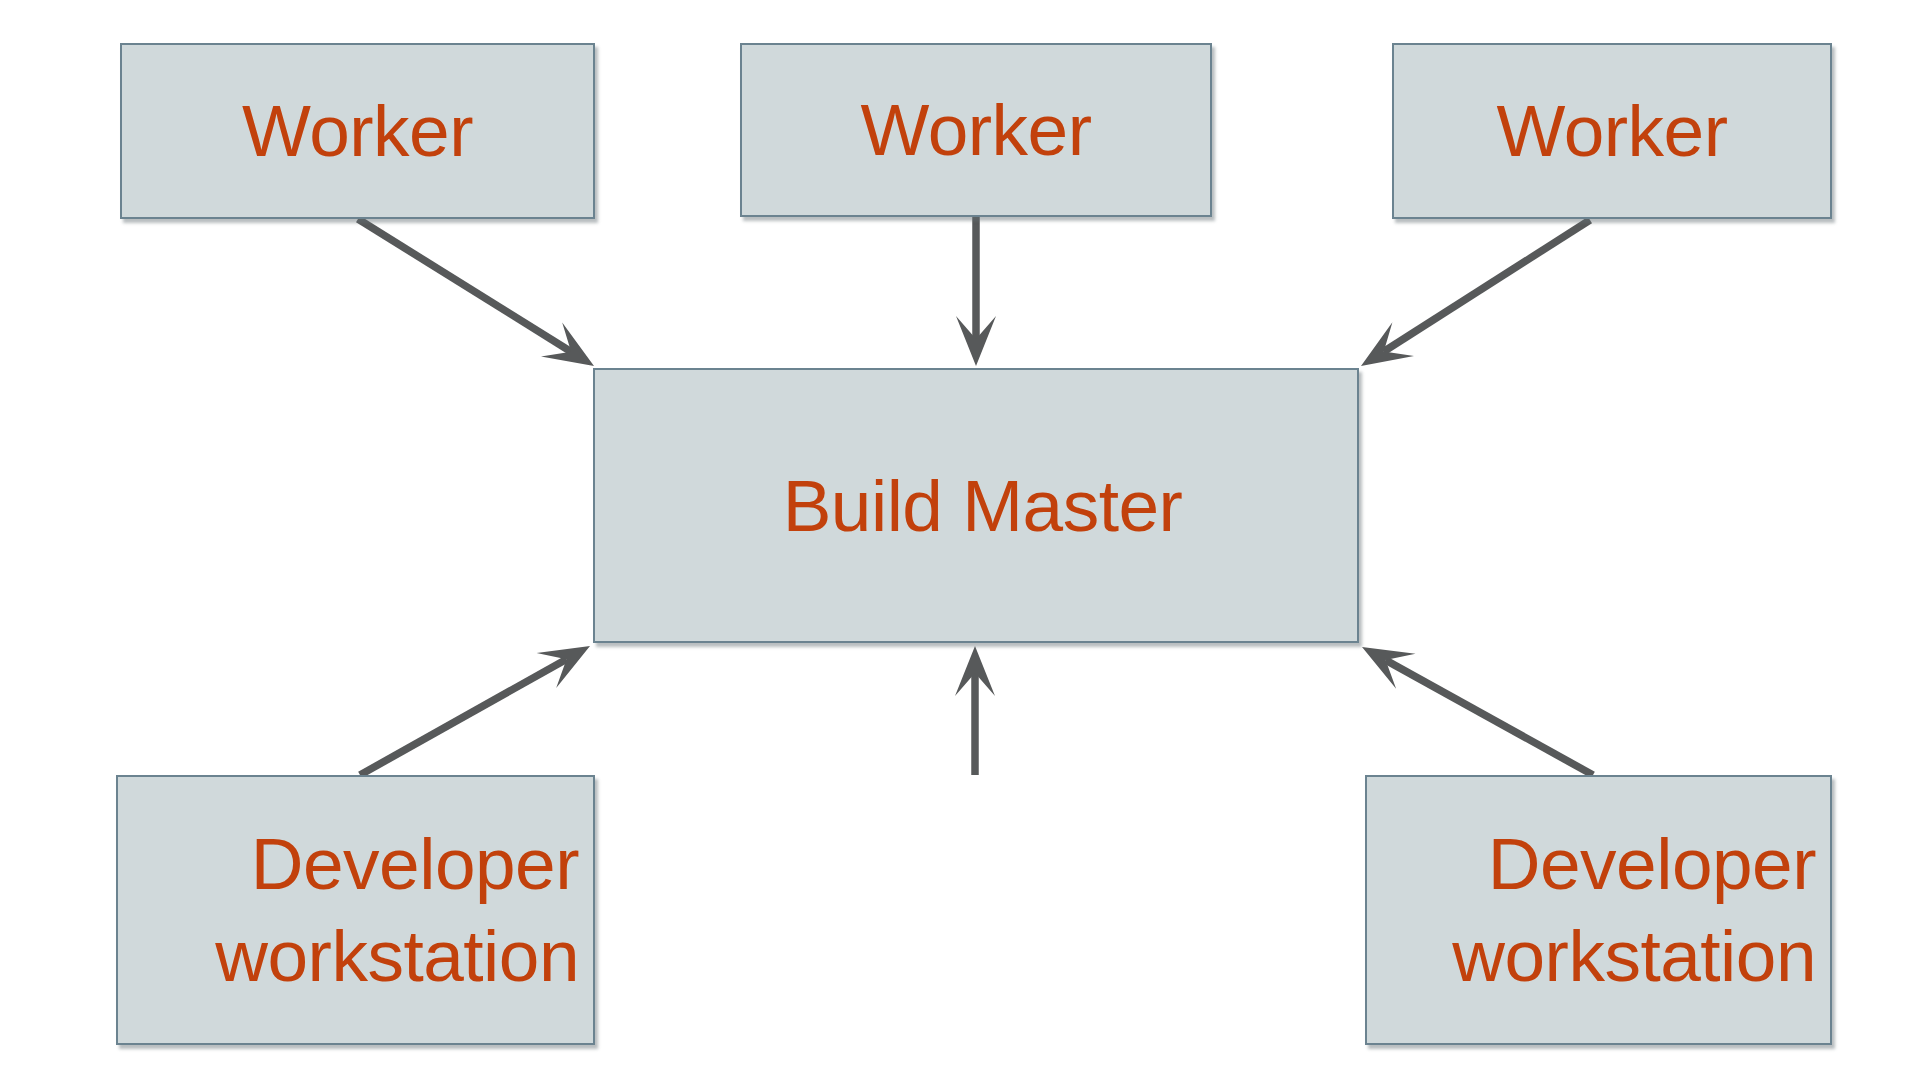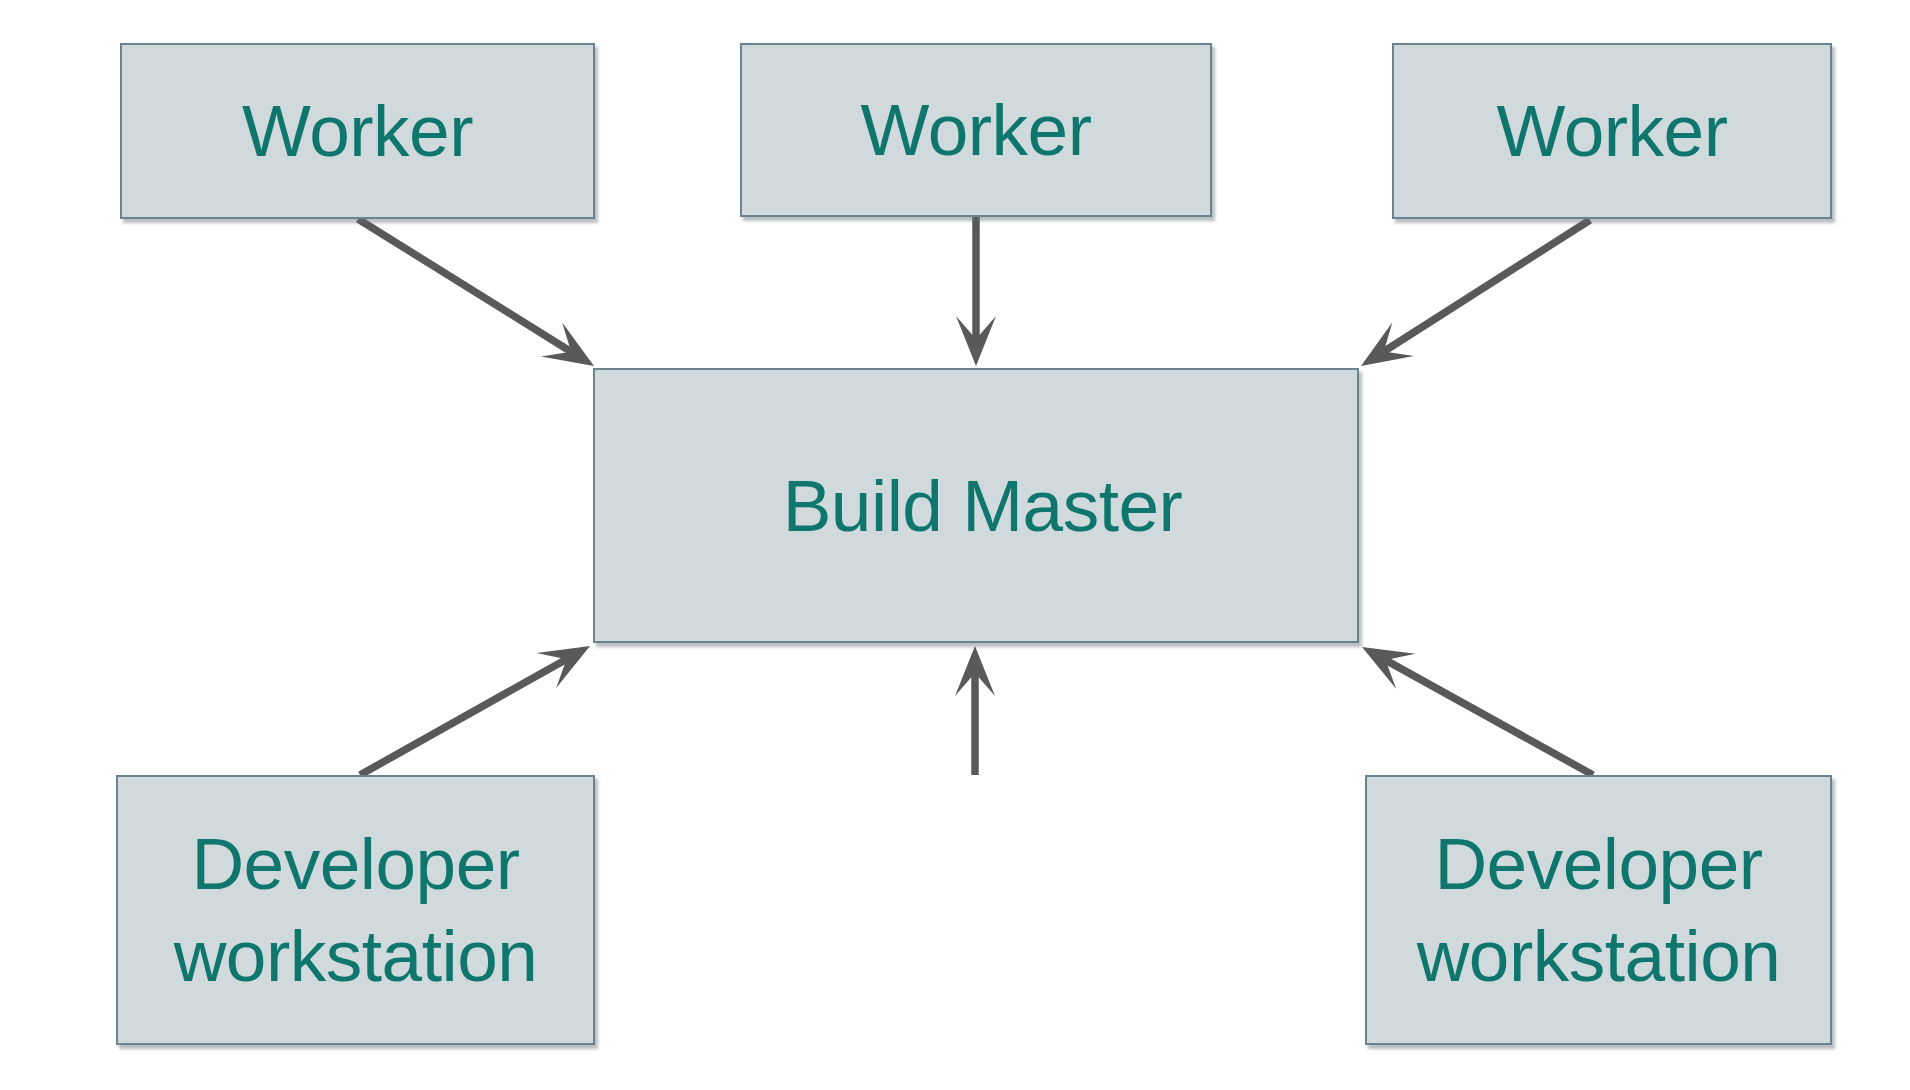--- a/index.html
+++ b/index.html
@@ -33,22 +33,22 @@
   }
   .node {
     position: absolute;
     box-sizing: border-box;
     background: #d0d9db;
     border: 2px solid #6b8390;
     box-shadow: 3px 4px 3px rgba(100, 110, 115, 0.45);
     display: flex;
     align-items: center;
     justify-content: center;
-    text-align: center;
-    color: #0f766e;
+    text-align: right;
+    color: #c2410c;
     font-size: 73px;
     line-height: 1.26;
     letter-spacing: -0.5px;
   }
   .node .label { padding: 0 14px; }
   
   .n-worker-1      { left: 120px;  top: 43px;  width: 475px; height: 176px; }
   .n-worker-2      { left: 740px;  top: 43px;  width: 472px; height: 174px; }
   .n-worker-3      { left: 1392px; top: 43px;  width: 440px; height: 176px; }
   .n-build-master  { left: 593px;  top: 368px; width: 766px; height: 275px; padding-left: 13px; }

